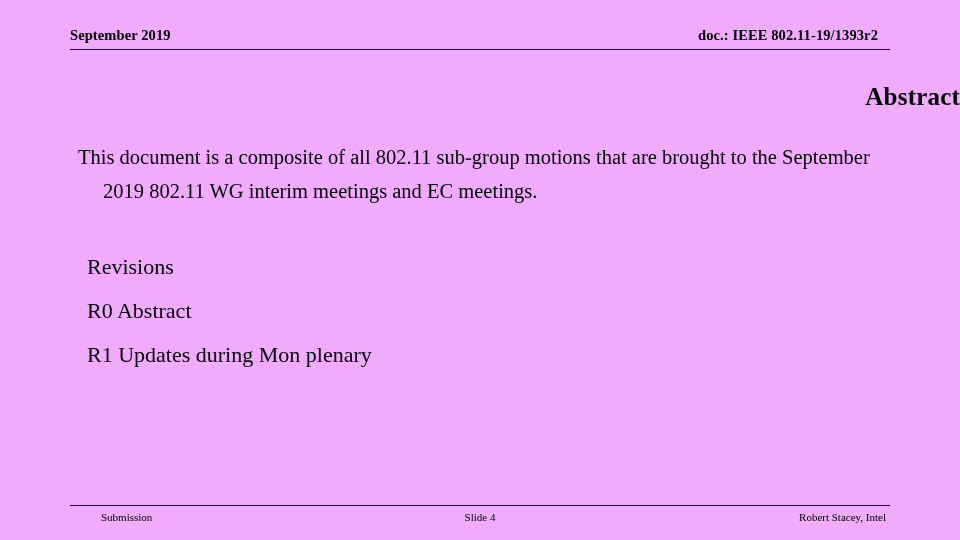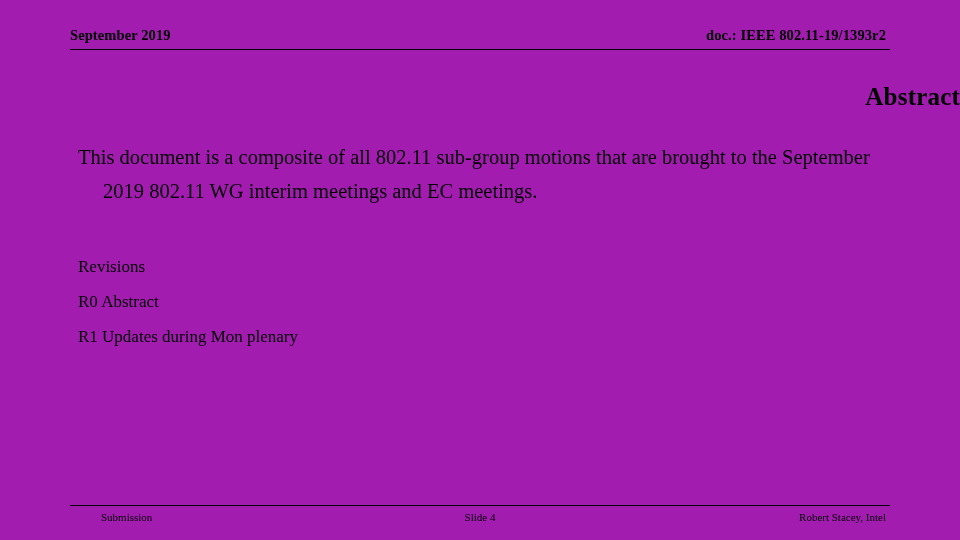--- a/index.html
+++ b/index.html
@@ -9,21 +9,21 @@
     background: #ffffff;
   }
   body {
     font-family: "Liberation Serif", "DejaVu Serif", serif;
     color: #000000;
   }
   .slide {
     position: relative;
     width: 960px;
     height: 540px;
-    background: #a21caf;
+    background: #f0abfc;
     overflow: hidden;
   }
 
   
   .slide-header {
     position: absolute;
     left: 70px;
     top: 27px;
     width: 820px;
     height: 22px;
@@ -35,21 +35,21 @@
   .header-left,
   .header-right {
     font-family: "Liberation Serif", "DejaVu Serif", serif;
     font-weight: bold;
     font-size: 14.5px;
     line-height: 17px;
     letter-spacing: 0.1px;
     white-space: nowrap;
   }
   .header-right {
-    margin-right: 4px;
+    margin-right: 12px;
   }
 
   
   .slide-title {
     position: absolute;
     left: 0;
     top: 82px;
     width: 960px;
     text-align: right;
     font-weight: bold;
@@ -73,23 +73,23 @@
     text-indent: -25px;
     margin: 0;
     width: 800px;
   }
 
   .revisions-block {
     margin-top: 41px;
     padding-left: 8px;
   }
   .revision-line {
-    font-size: 17px;
+    font-size: 22px;
     line-height: 35px;
-    margin: 0;
+    margin: 9px;
     white-space: nowrap;
   }
 
   
   .slide-footer {
     position: absolute;
     left: 70px;
     top: 505px;
     width: 820px;
     height: 20px;

